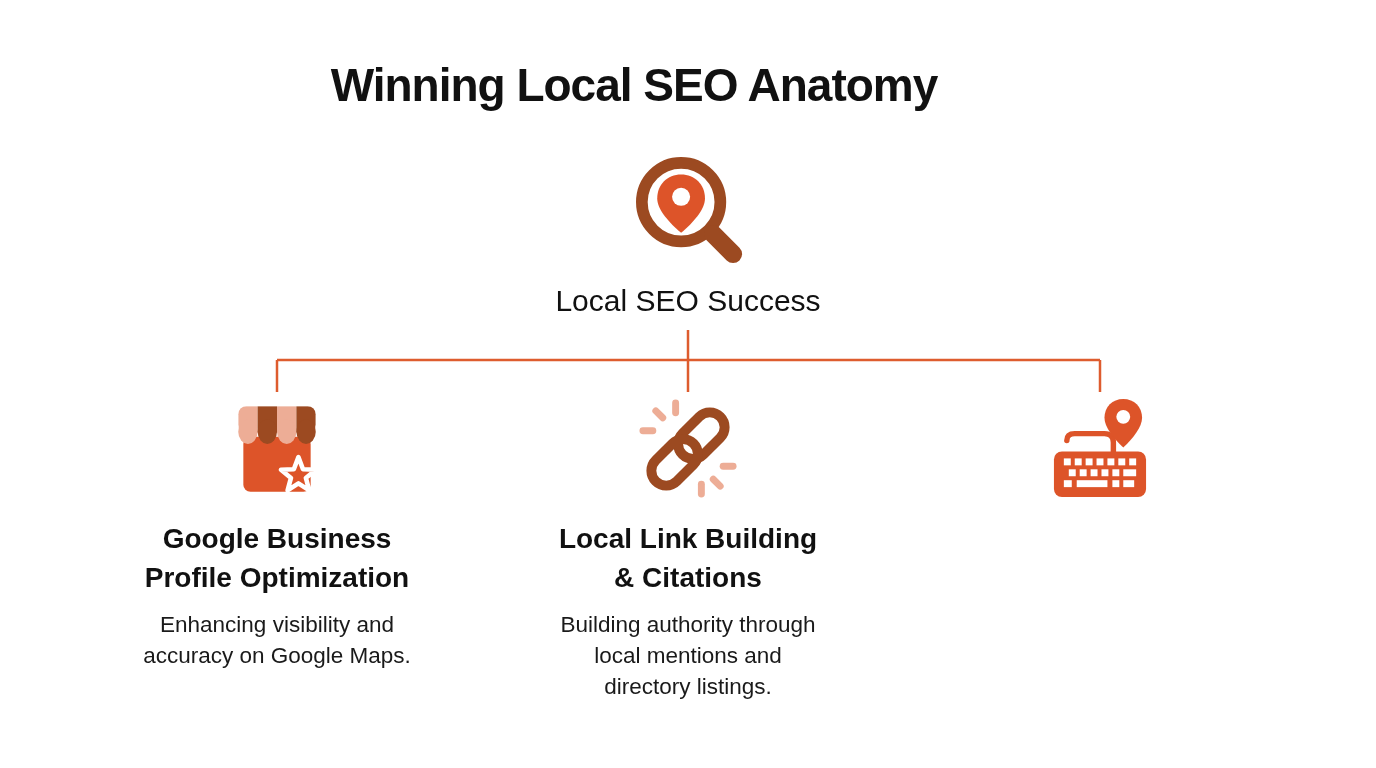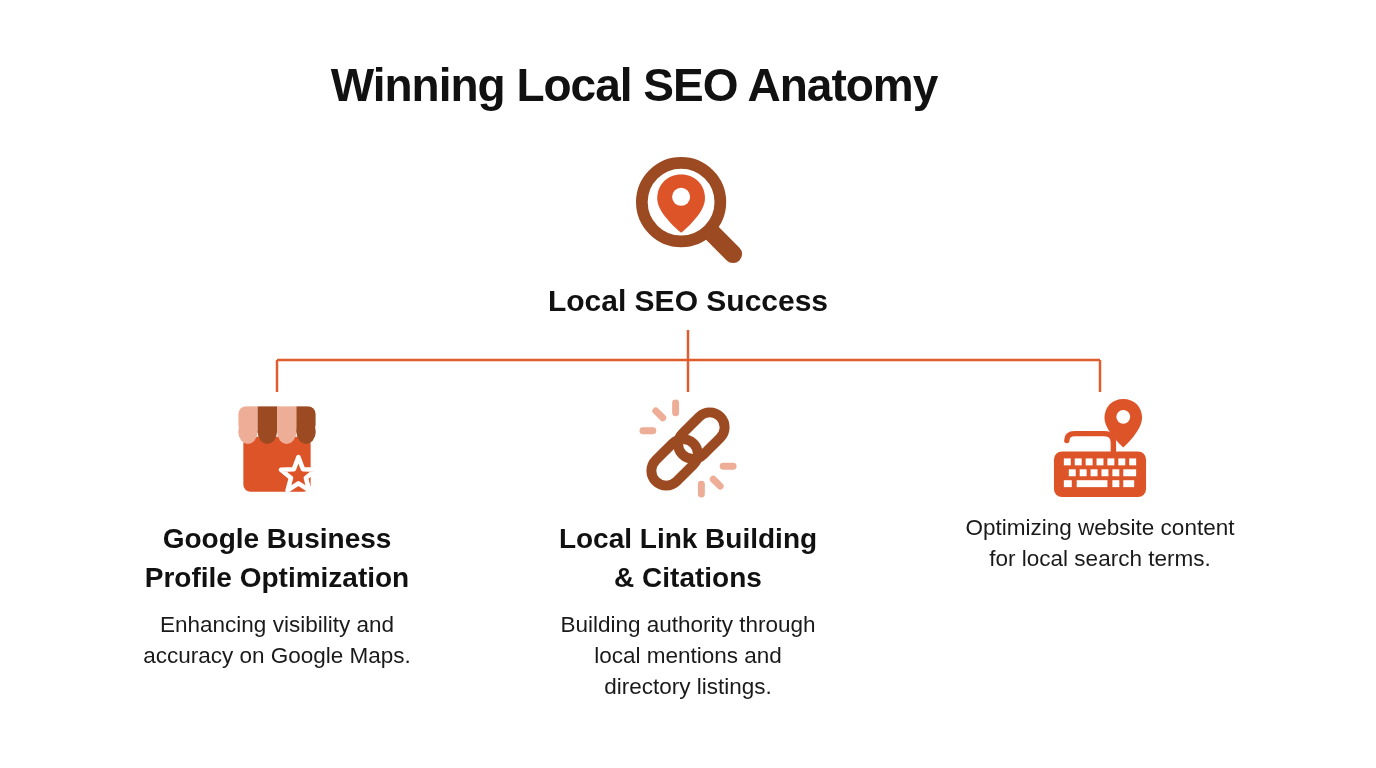--- a/index.html
+++ b/index.html
@@ -13,21 +13,21 @@
   *{margin:0;padding:0;box-sizing:border-box;}
   html,body{background:var(--background);}
   body{font-family:"Liberation Sans","DejaVu Sans",sans-serif;color:var(--text);}
   .canvas{position:relative;width:1376px;height:768px;background:var(--background);overflow:hidden;margin:0 auto;}
 
   .title{position:absolute;top:58px;left:0;width:1268px;text-align:center;
          font-size:46px;font-weight:bold;letter-spacing:-1px;color:var(--text);}
 
   .center-node{position:absolute;top:148px;left:0;width:1376px;text-align:center;}
   .center-node .icon-wrap{display:flex;justify-content:center;height:122px;}
-  .center-label{margin-top:14px;font-size:30px;font-weight:bold;color:var(--text);}
+  .center-label{margin-top:14px;font-size:30px;font-weight:normal;color:var(--text);}
 
   .connector{position:absolute;top:326px;left:0;}
   .connector path{stroke:var(--connector-line);stroke-width:2.5;fill:none;}
 
   .col{position:absolute;top:398px;width:380px;text-align:center;}
   .col .icon-wrap{display:flex;justify-content:center;align-items:center;height:102px;}
   .col h2{margin-top:20px;font-size:28px;font-weight:bold;line-height:1.38;
           white-space:pre-line;color:var(--text);}
   .col p{margin-top:12px;font-size:22.5px;line-height:1.38;white-space:pre-line;color:#1a1a1a;}
 
@@ -136,17 +136,15 @@
             <rect x="54" y="73" width="7" height="7"></rect>
           <rect x="65" y="73" width="7" height="7"></rect>
             <rect x="76" y="73" width="13" height="7"></rect>
           <rect x="16" y="84" width="8" height="7"></rect>
             <rect x="29" y="84" width="31" height="7"></rect>
           <rect x="65" y="84" width="7" height="7"></rect>
             <rect x="76" y="84" width="11" height="7"></rect>
         </g>
       </svg>
     </div>
-    <p>Optimizing website content
-for local search terms.</p>
   </section>
 
 </div>
 
 </body></html>

